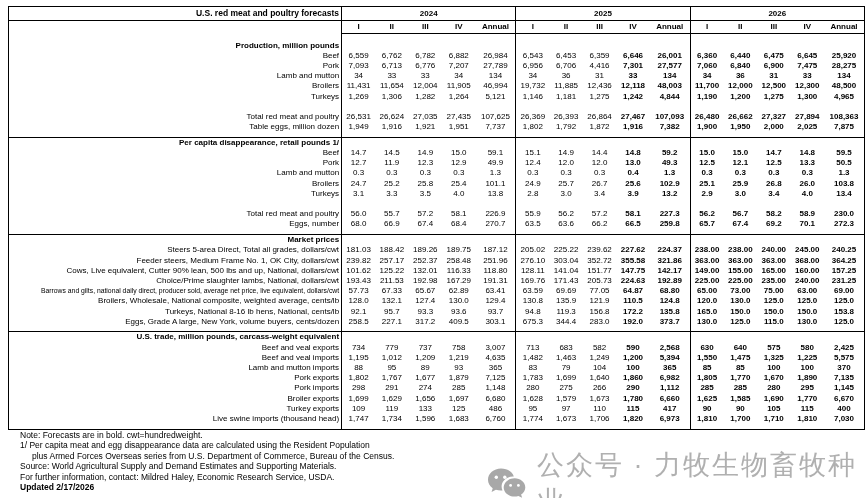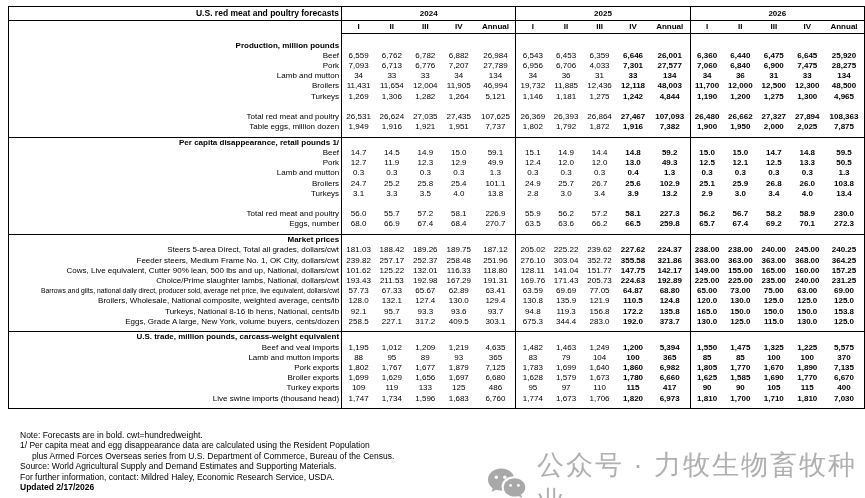--- a/index.html
+++ b/index.html
@@ -172,21 +172,21 @@
         </tr>
         <tr class="datarow">
           <td class="lbl ind">Pork</td>
           <td class="num">7,093</td>
           <td class="num">6,713</td>
           <td class="num">6,776</td>
           <td class="num">7,207</td>
           <td class="num endcol">27,789</td>
           <td class="num">6,956</td>
           <td class="num">6,706</td>
-          <td class="num">4,033</td>
+          <td class="num">4,416</td>
           <td class="num b">7,301</td>
           <td class="num endcol b">27,577</td>
           <td class="num b">7,060</td>
           <td class="num b">6,840</td>
           <td class="num b">6,900</td>
           <td class="num b">7,475</td>
           <td class="num endcol b">28,275</td>
         </tr>
         <tr class="datarow">
           <td class="lbl ind">Lamb and mutton</td>
@@ -686,20 +686,38 @@
           <td class="num"></td>
           <td class="num b"></td>
           <td class="num endcol b"></td>
           <td class="num b"></td>
           <td class="num b"></td>
           <td class="num b"></td>
           <td class="num b"></td>
           <td class="num endcol b"></td>
         </tr>
         <tr class="datarow">
+          <td class="lbl ind">Beef and veal exports</td>
+          <td class="num">734</td>
+          <td class="num">779</td>
+          <td class="num">737</td>
+          <td class="num">758</td>
+          <td class="num endcol">3,007</td>
+          <td class="num">713</td>
+          <td class="num">683</td>
+          <td class="num">582</td>
+          <td class="num b">590</td>
+          <td class="num endcol b">2,568</td>
+          <td class="num b">630</td>
+          <td class="num b">640</td>
+          <td class="num b">575</td>
+          <td class="num b">580</td>
+          <td class="num endcol b">2,425</td>
+        </tr>
+        <tr class="datarow">
           <td class="lbl ind">Beef and veal imports</td>
           <td class="num">1,195</td>
           <td class="num">1,012</td>
           <td class="num">1,209</td>
           <td class="num">1,219</td>
           <td class="num endcol">4,635</td>
           <td class="num">1,482</td>
           <td class="num">1,463</td>
           <td class="num">1,249</td>
           <td class="num b">1,200</td>
@@ -740,20 +758,38 @@
           <td class="num">1,640</td>
           <td class="num b">1,860</td>
           <td class="num endcol b">6,982</td>
           <td class="num b">1,805</td>
           <td class="num b">1,770</td>
           <td class="num b">1,670</td>
           <td class="num b">1,890</td>
           <td class="num endcol b">7,135</td>
         </tr>
         <tr class="datarow">
+          <td class="lbl ind">Pork imports</td>
+          <td class="num">298</td>
+          <td class="num">291</td>
+          <td class="num">274</td>
+          <td class="num">285</td>
+          <td class="num endcol">1,148</td>
+          <td class="num">280</td>
+          <td class="num">275</td>
+          <td class="num">266</td>
+          <td class="num b">290</td>
+          <td class="num endcol b">1,112</td>
+          <td class="num b">285</td>
+          <td class="num b">285</td>
+          <td class="num b">280</td>
+          <td class="num b">295</td>
+          <td class="num endcol b">1,145</td>
+        </tr>
+        <tr class="datarow">
           <td class="lbl ind">Broiler exports</td>
           <td class="num">1,699</td>
           <td class="num">1,629</td>
           <td class="num">1,656</td>
           <td class="num">1,697</td>
           <td class="num endcol">6,680</td>
           <td class="num">1,628</td>
           <td class="num">1,579</td>
           <td class="num">1,673</td>
           <td class="num b">1,780</td>

